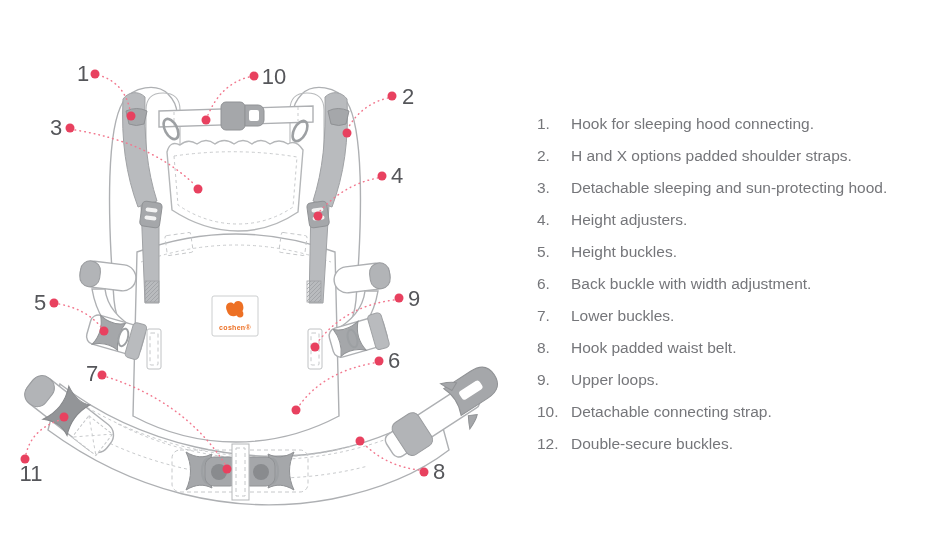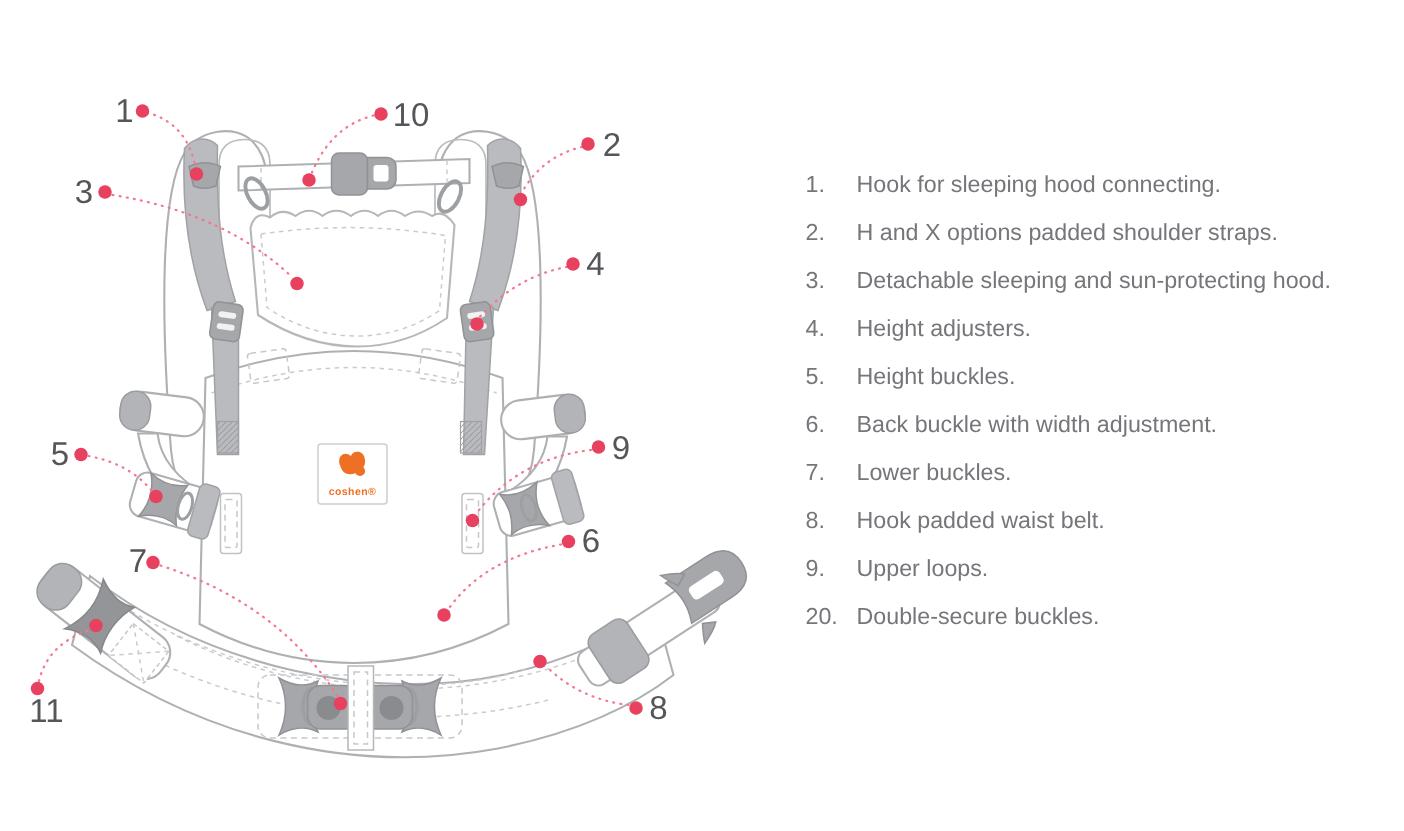--- a/index.html
+++ b/index.html
@@ -282,17 +282,21 @@
       </li>
     <li>
         <span>8.</span>
         <span>Hook padded waist belt.</span>
       </li>
     <li>
         <span>9.</span>
         <span>Upper loops.</span>
       </li>
     <li>
-        <span>20.</span>
+        <span>10.</span>
+        <span>Detachable connecting strap.</span>
+      </li>
+    <li>
+        <span>12.</span>
         <span>Double-secure buckles.</span>
       </li>
   </ol>
 </div>
 
 </body></html>

